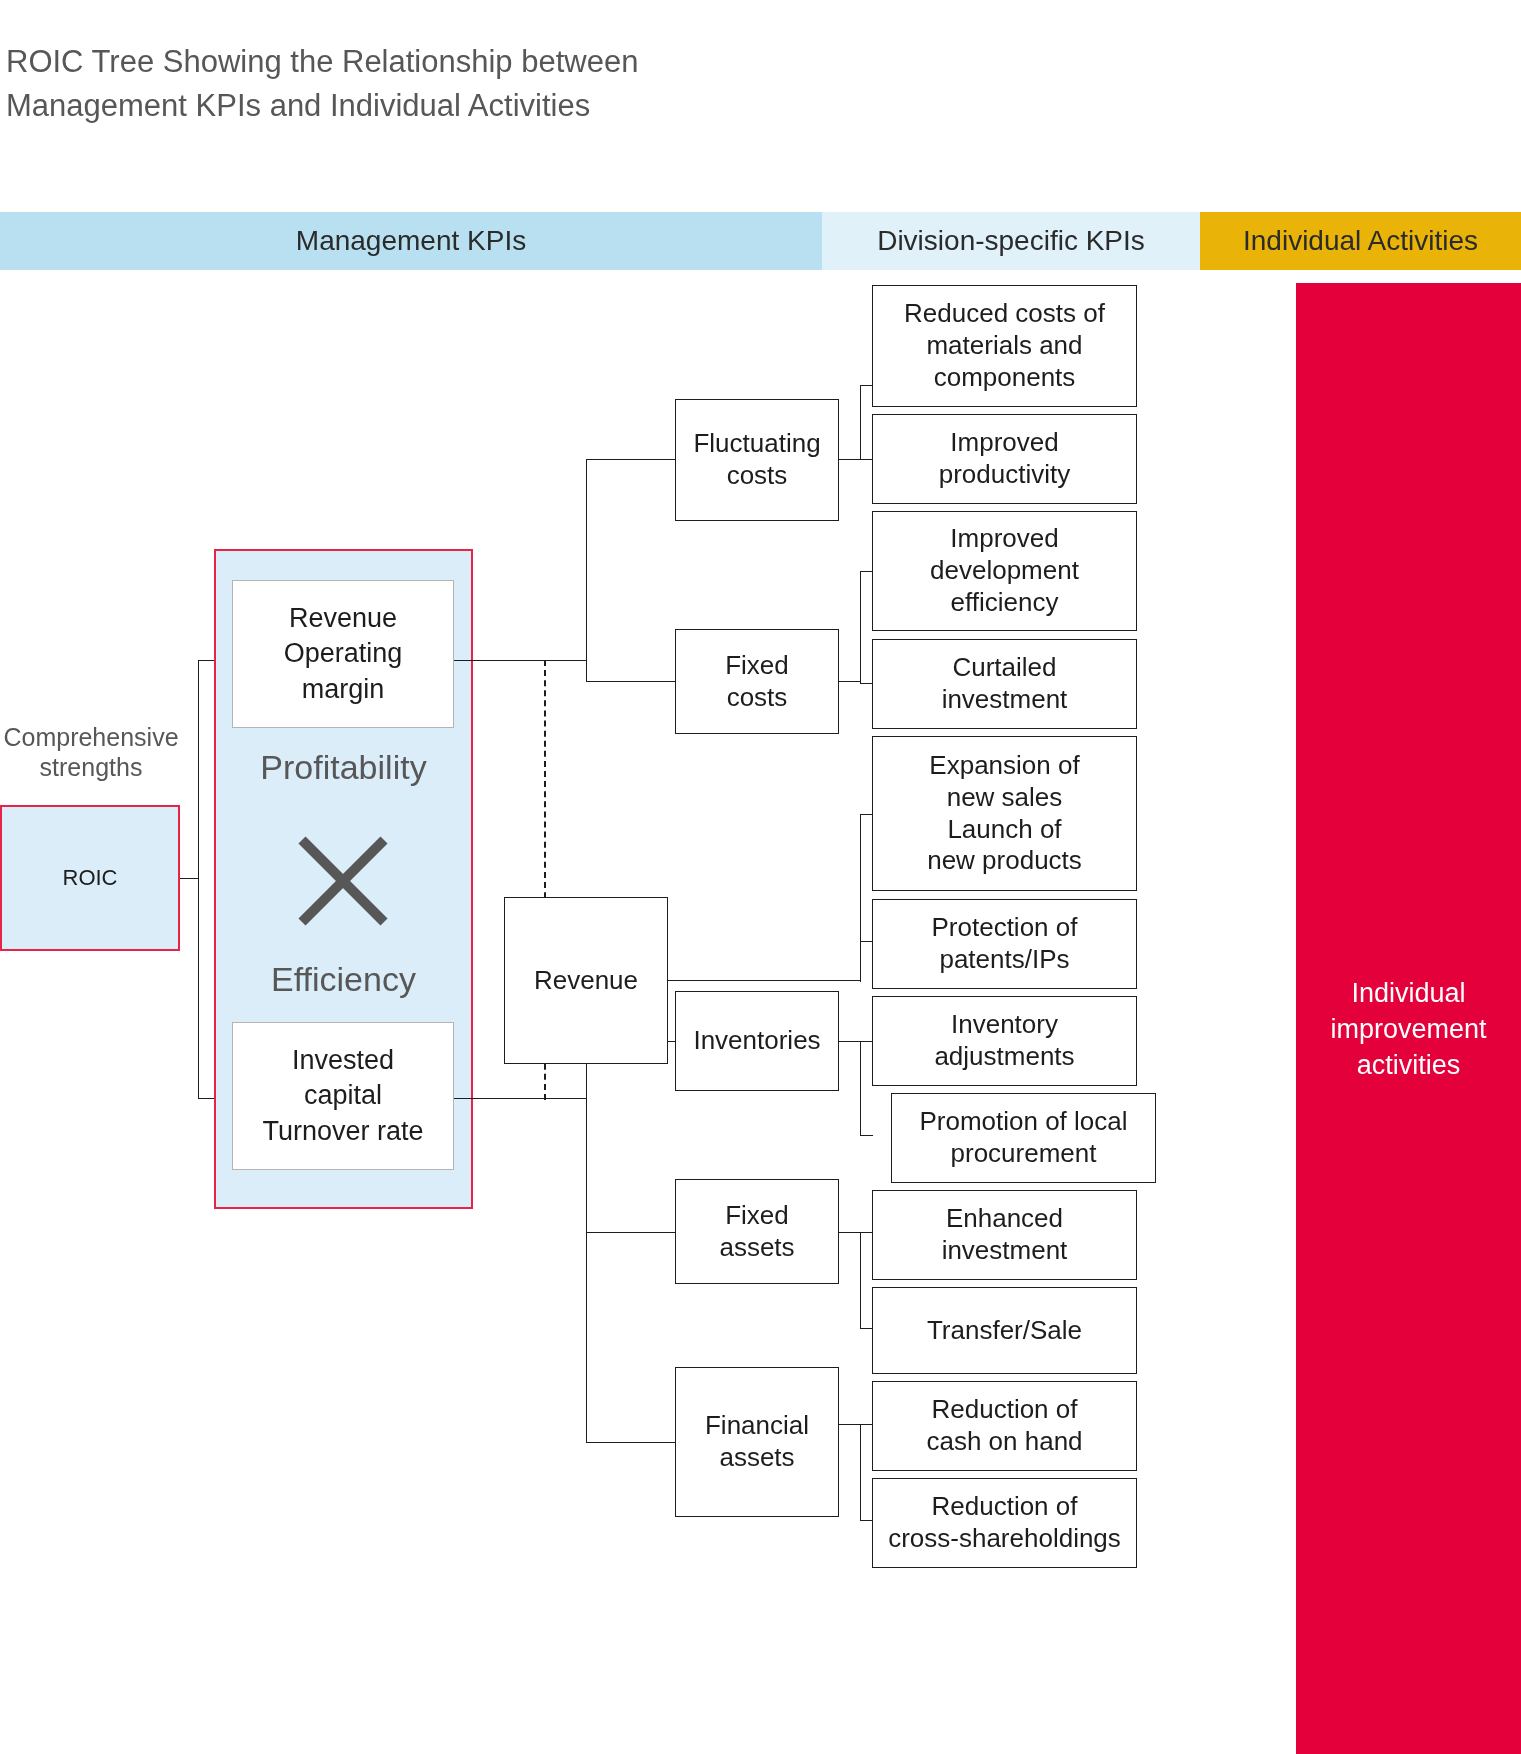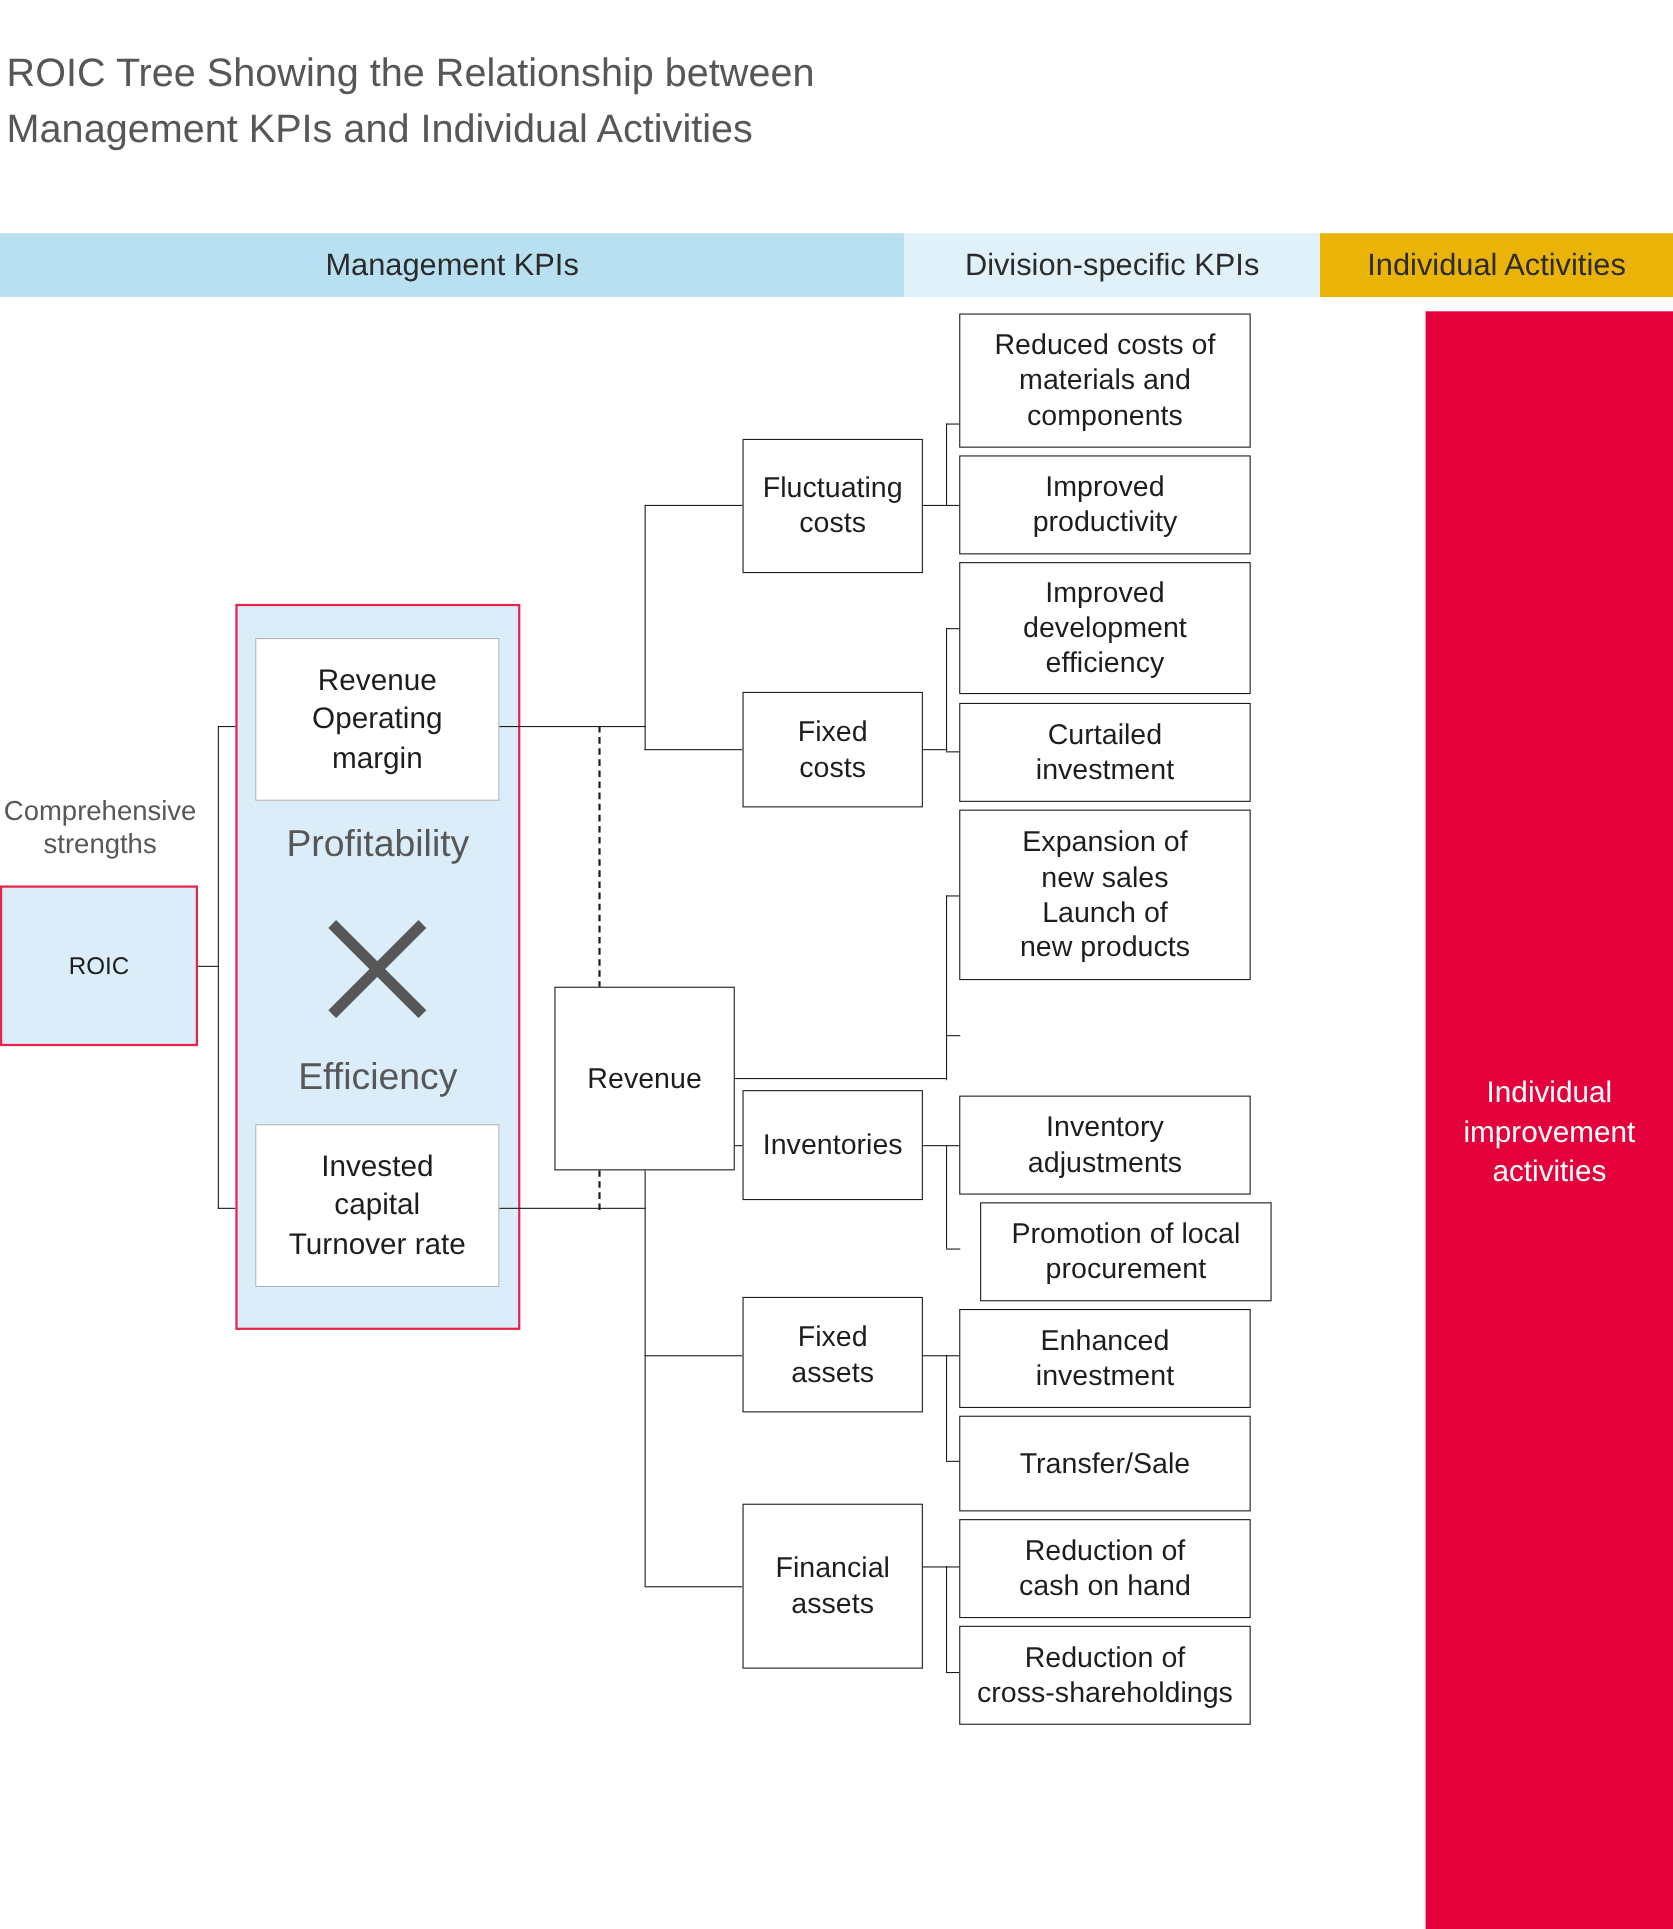--- a/index.html
+++ b/index.html
@@ -9,21 +9,21 @@
     font-family:"Liberation Sans", sans-serif;
     color:#3c3c3c;
     overflow:hidden;
     position:relative;
   }
   #stage{position:absolute;left:0;top:0;width:1521px;height:1754px;}
 
   
   .title{
     position:absolute;left:6px;top:40px;width:1300px;
-    font-size:36px;line-height:1.42;color:#575757;
+    font-size:31px;line-height:1.42;color:#575757;
     font-weight:400;letter-spacing:0px;
   }
   .title .ln{display:block;}
 
   
   .band{position:absolute;top:212px;height:58px;
         display:flex;align-items:center;justify-content:center;
         font-size:28px;color:#2b2b2b;}
   .band-1{left:0px;width:822px;background:#b9e0f1;}
   .band-2{left:822px;width:378px;background:#e0f1f9;}
@@ -258,20 +258,26 @@
 
   <div class="box" style="left:872px;top:736px;width:265px;height:155px;">
     <span class="t">
       <span>Expansion of</span><br>
       <span>new sales</span><br>
       <span>Launch of</span><br>
       <span>new products</span>
     </span>
   </div>
 
+  <div class="box" style="left:872px;top:899px;width:265px;height:90px;">
+    <span class="t">
+      <span>Protection of</span><br>
+      <span>patents/IPs</span>
+    </span>
+  </div>
 
   <div class="box" style="left:872px;top:996px;width:265px;height:90px;">
     <span class="t">
       <span>Inventory</span><br>
       <span>adjustments</span>
     </span>
   </div>
 
   <div class="box" style="left:872px;top:1093px;width:265px;height:90px;margin-left:19px;">
     <span class="t">

